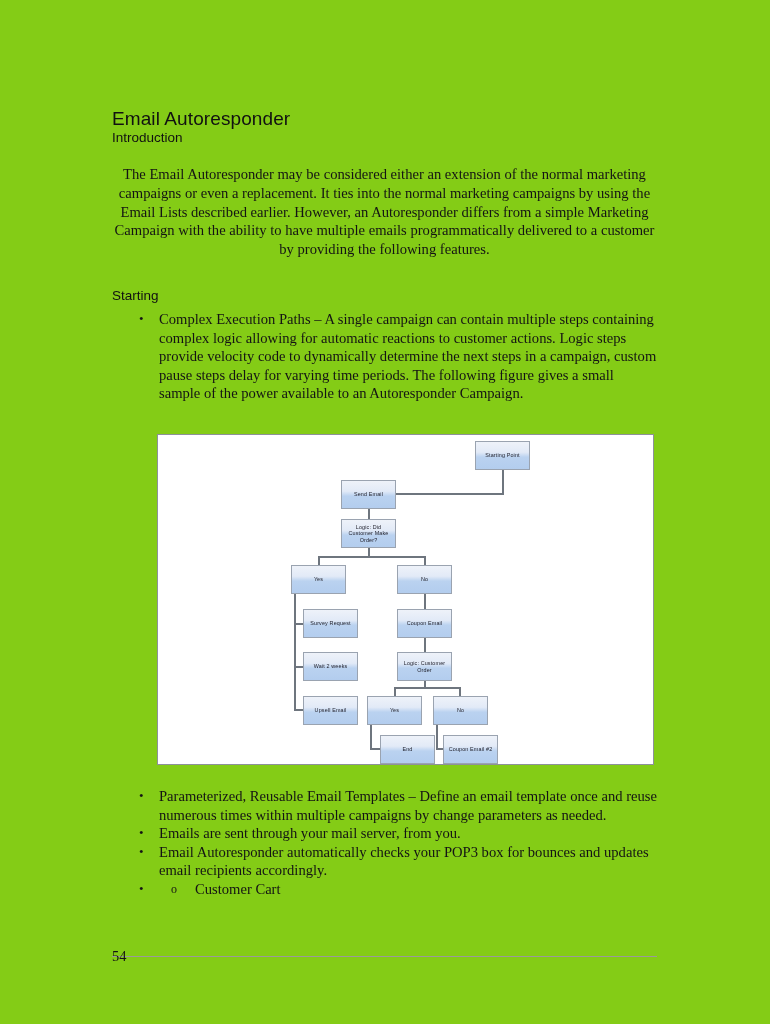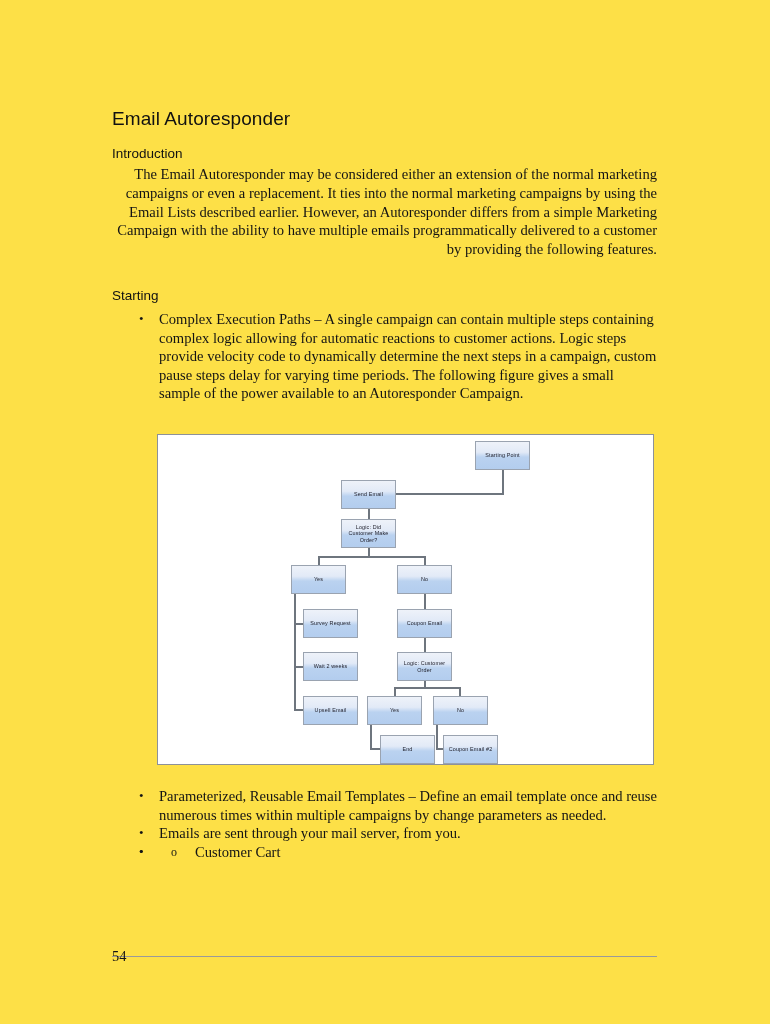--- a/index.html
+++ b/index.html
@@ -13,21 +13,21 @@
     position: relative;
     overflow: hidden;
     font-family: "Liberation Serif", serif;
     color: #1a1a1a;
   }
   .page {
     position: absolute;
     left: 0; top: 0;
     width: 770px;
     height: 1024px;
-    background: #fde047;
+    background: #84cc16;
   }
   .content {
     position: absolute;
     left: 112px;
     top: 0;
     width: 545px;
   }
 
   
   .doc-title {
@@ -43,35 +43,35 @@
   }
   .section-heading {
     font-family: "Liberation Sans", sans-serif;
     font-size: 13.5px;
     font-weight: normal;
     color: #111111;
     margin: 0;
     position: absolute;
     left: 0;
   }
-  .sh-intro { top: 146px; }
+  .sh-intro { top: 130px; }
   .sh-features { top: 288px; }
 
   
   .body-para {
     position: absolute;
     left: 0;
     top: 165px;
     width: 545px;
     font-family: "Liberation Serif", serif;
     font-size: 14.6px;
     line-height: 18.8px;
     color: #141414;
     margin: 0;
-    text-align: right;
+    text-align: center;
   }
 
   
   ul.bullets {
     list-style: none;
     margin: 0;
     padding: 0;
     position: absolute;
     left: 0;
     width: 545px;
@@ -278,20 +278,21 @@
       <li>
         <span class="marker">•</span>
         <span>Parameterized, Reusable Email Templates – Define an email template once and reuse numerous times within multiple campaigns by change parameters as needed.</span>
       </li>
       <li>
         <span class="marker">•</span>
         <span>Emails are sent through your mail server, from you.</span>
       </li>
       <li>
         <span class="marker">•</span>
+        <span>Email Autoresponder automatically checks your POP3 box for bounces and updates email recipients accordingly.</span>
       </li>
       <li>
         <span class="marker">•</span>
         <ul class="sub-bullets">
           <li>
             <span class="marker">o</span>
             <span>Customer Cart</span>
           </li>
         </ul>
       </li>

